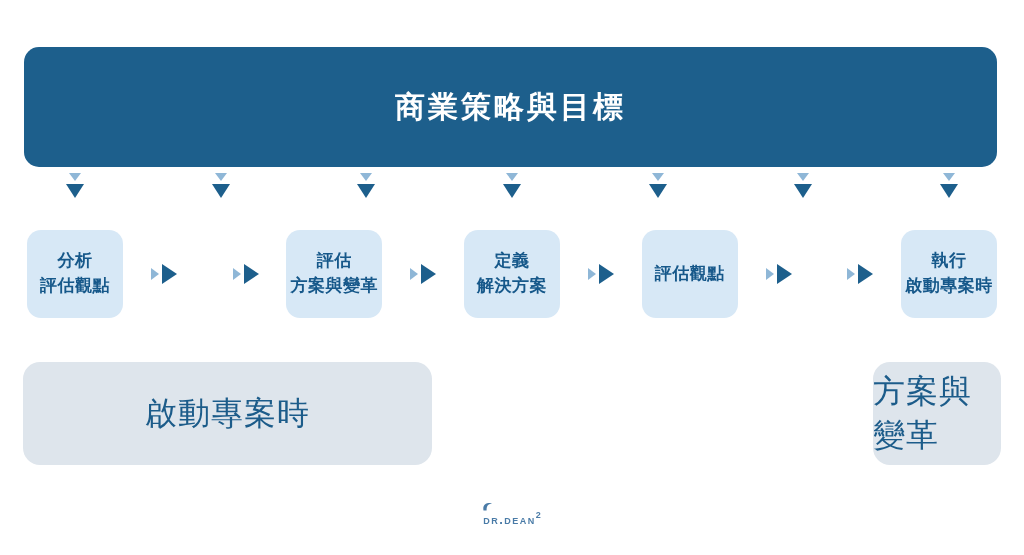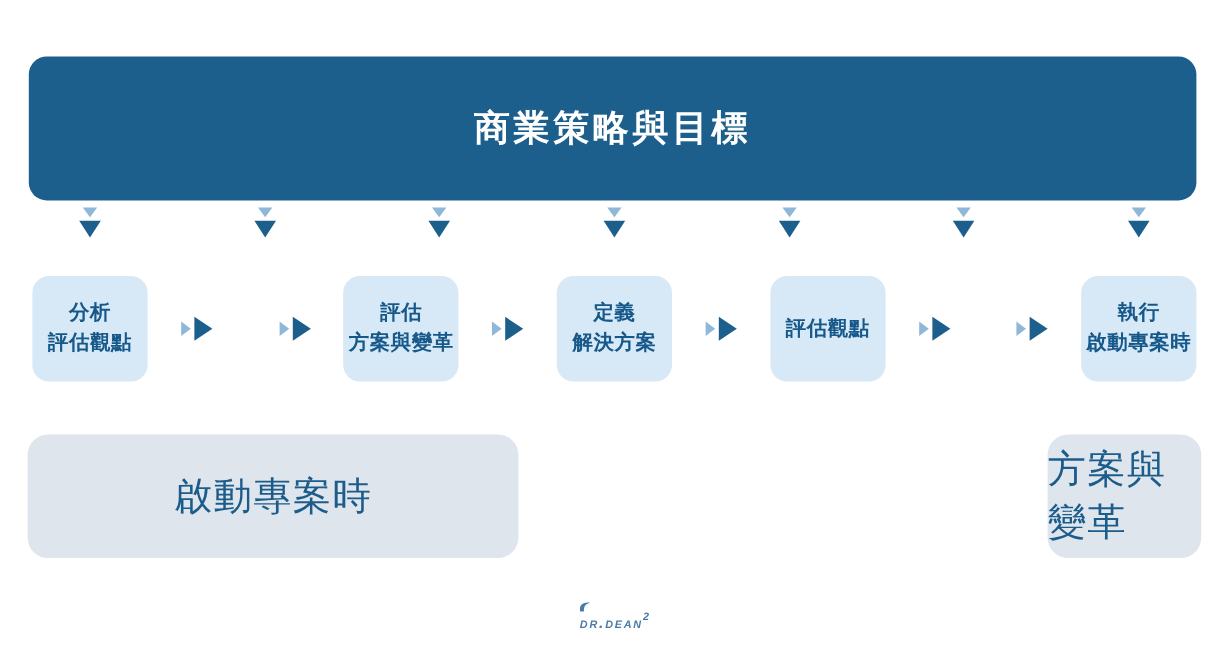--- a/index.html
+++ b/index.html
@@ -128,21 +128,21 @@
   
   .logo {
     position: absolute;
     left: 0; right: 0;
     top: 504px;
     display: flex;
     align-items: flex-end;
     justify-content: center;
     height: 24px;
   }
-  .logo-inner { position: relative; font-style: italic; }
+  .logo-inner { position: relative; }
   .logo-text {
     color: var(--logo-color);
     font-size: 13px;
     font-weight: 700;
     font-variant: small-caps;
     text-transform: lowercase;
     letter-spacing: 1.5px;
   }
   .logo-sup {
     color: var(--logo-color);

